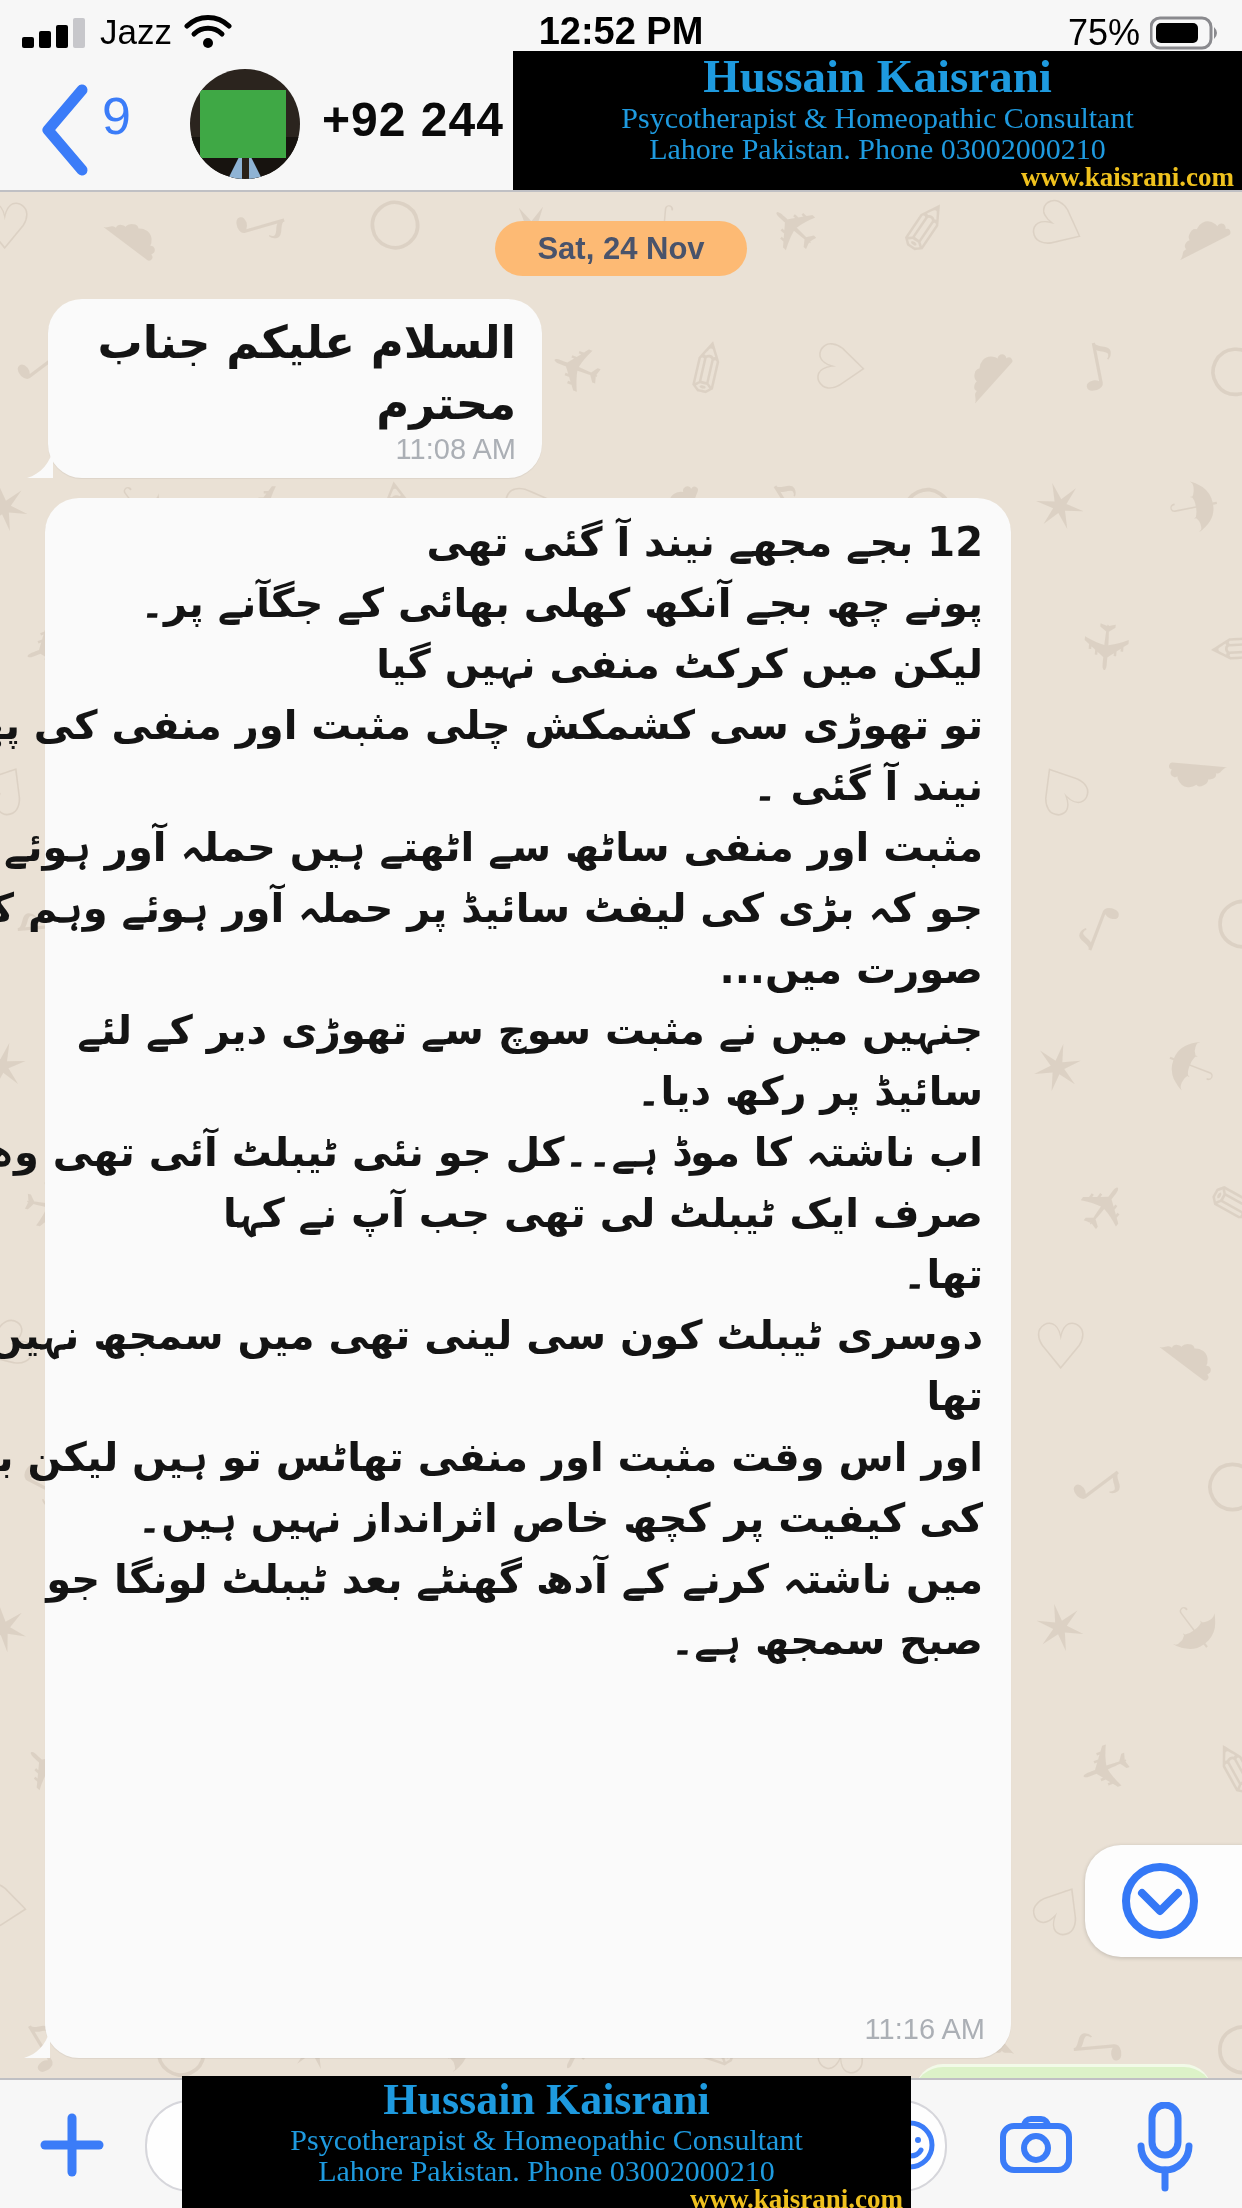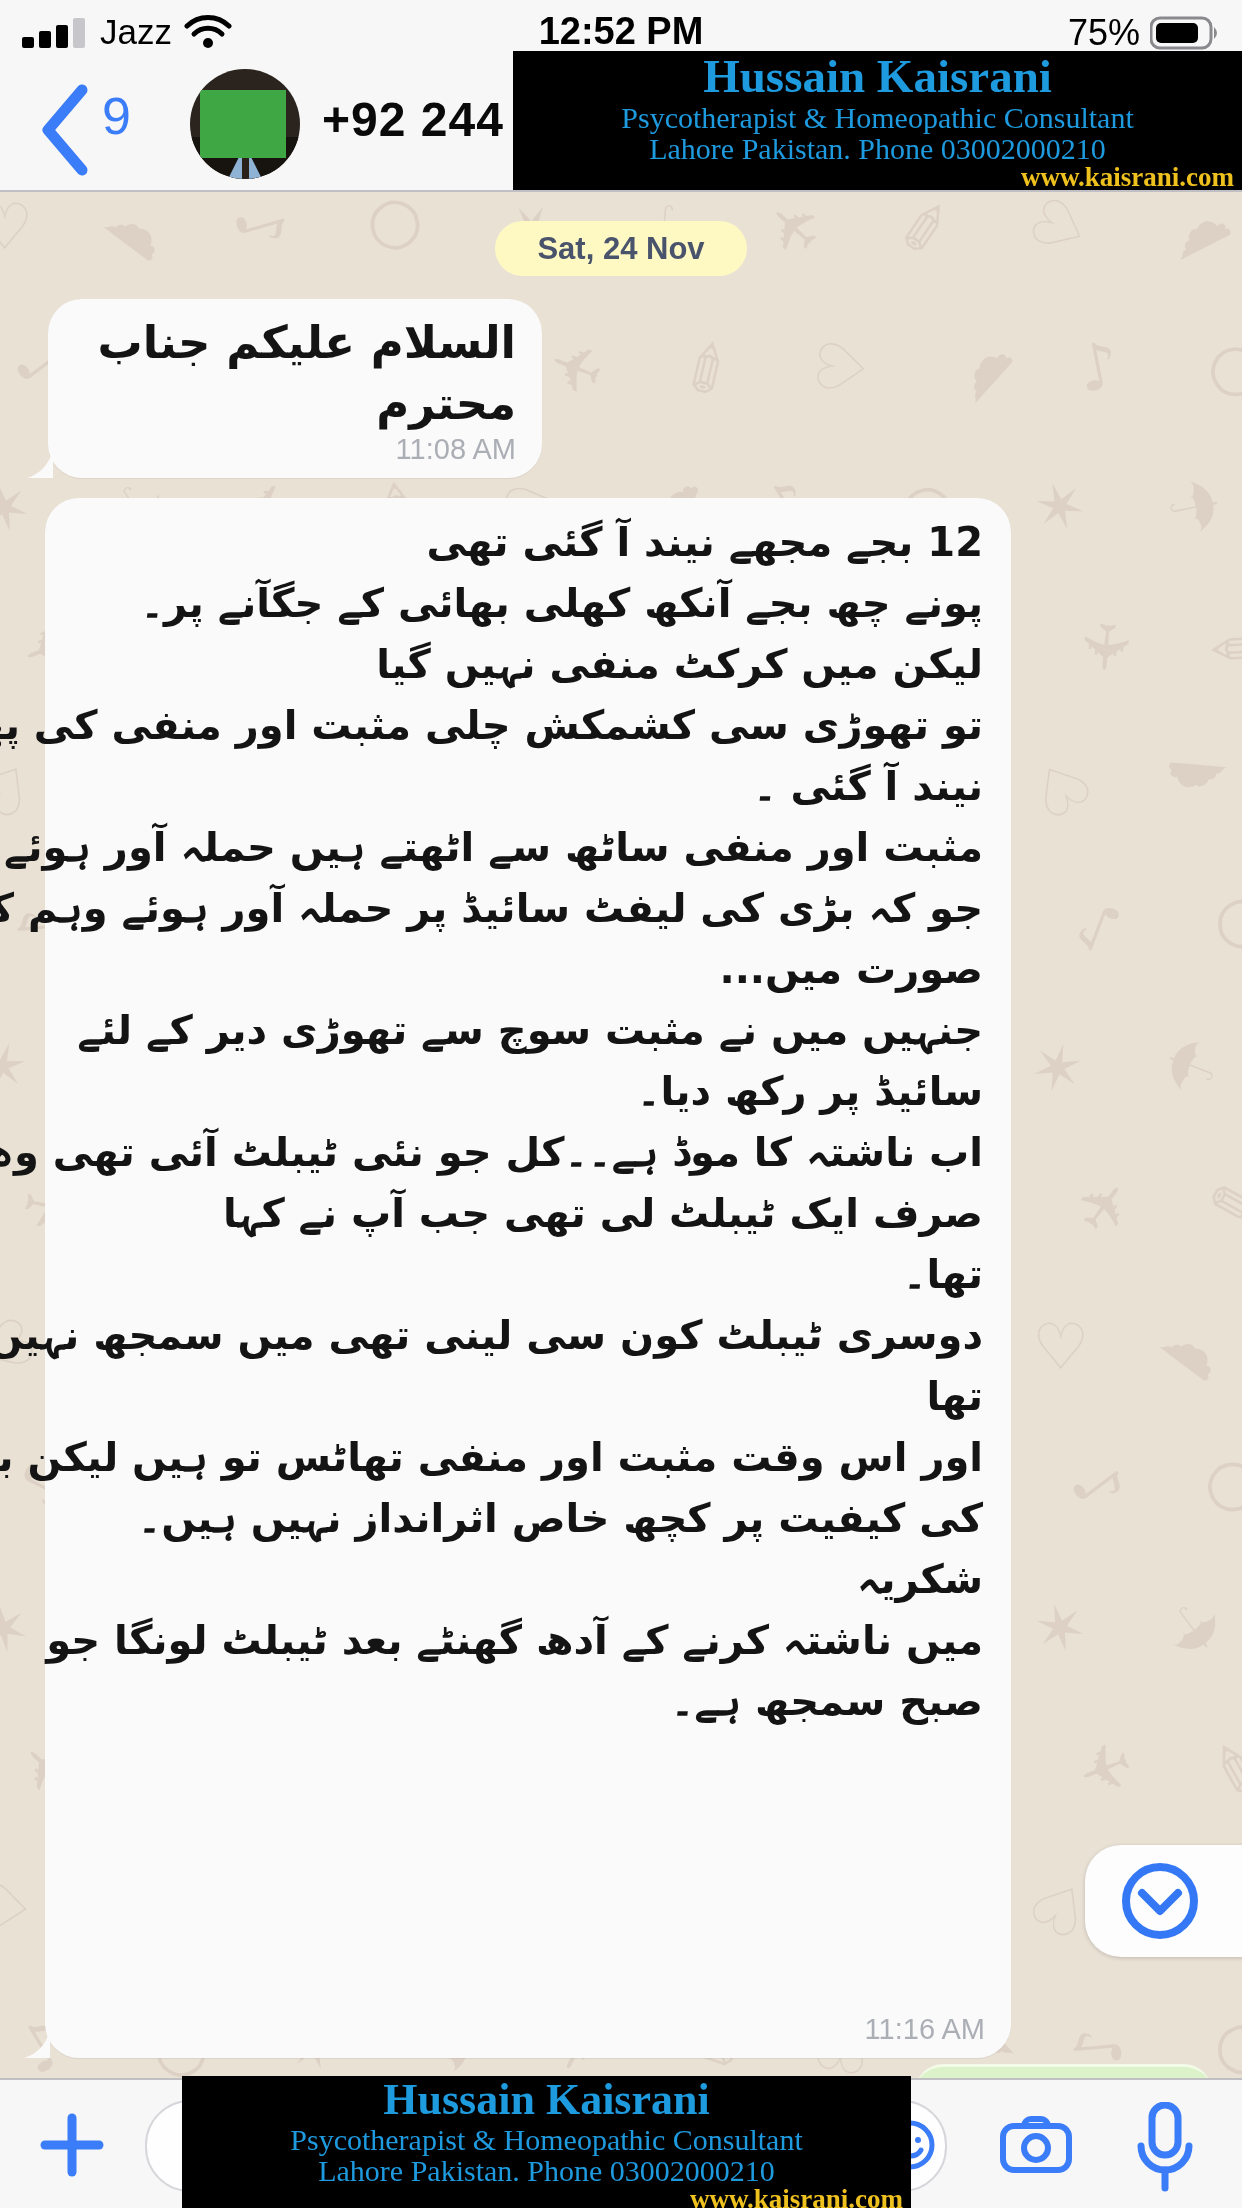--- a/index.html
+++ b/index.html
@@ -31,21 +31,21 @@
   .banner-bottom{left:182px;top:2076px;width:729px;height:132px;}
   .bn-title{font-weight:700;line-height:1.08;}
   .banner-top .bn-title{font-size:47px;}
   .banner-bottom .bn-title{font-size:44px;}
   .bn-sub{font-size:30px;line-height:1.04;}
   .bn-web{font-size:27px;line-height:1.0;color:#EFC11E;font-weight:700;text-align:right;padding-right:8px;}
 
   
   .chatarea{left:0;top:190px;width:1242px;height:2018px;overflow:hidden;z-index:0;}
   .doodle{position:absolute;font-family:"DejaVu Sans",sans-serif;font-size:64px;color:rgba(130,108,82,0.13);}
-  .datepill{left:495px;top:31px;width:252px;height:55px;border-radius:28px;background:#fef9c3;color:#49536B;
+  .datepill{left:495px;top:31px;width:252px;height:55px;border-radius:28px;background:#fdba74;color:#49536B;
             font-size:31px;font-weight:700;line-height:55px;text-align:center;z-index:1;}
   .bubble{background:#FAFAFA;border-radius:34px;z-index:1;box-shadow:0 1px 1px rgba(0,0,0,.06);}
   .bubble .tail{position:absolute;left:-21px;bottom:0;}
   .bub1{left:48px;top:109px;width:494px;height:179px;}
   .bub1-text{right:26px;left:20px;top:14px;direction:rtl;text-align:right;color:#141414;
              font-family:"DejaVu Sans",sans-serif;font-size:45px;font-weight:600;line-height:1.35;}
   .stamp{position:absolute;right:26px;bottom:12px;font-size:29px;color:#ABAFB5;}
   .bub2{left:45px;top:308px;width:966px;height:1560px;}
   .bub2-lines{position:absolute;left:28px;right:28px;top:14px;direction:rtl;}
   .msg-line{font-family:"DejaVu Sans",sans-serif;font-size:40px;font-weight:600;line-height:61px;
@@ -251,21 +251,20 @@
           <div class="msg-line">صورت میں...</div>
           <div class="msg-line">جنہیں میں نے مثبت سوچ سے تھوڑی دیر کے لئے</div>
           <div class="msg-line">سائیڈ پر رکھ دیا۔</div>
           <div class="msg-line">اب ناشتہ کا موڈ ہے۔۔کل جو نئی ٹیبلٹ آئی تھی وہ</div>
           <div class="msg-line">صرف ایک ٹیبلٹ لی تھی جب آپ نے کہا</div>
           <div class="msg-line">تھا۔</div>
           <div class="msg-line">دوسری ٹیبلٹ کون سی لینی تھی میں سمجھ نہیں پایا</div>
           <div class="msg-line">تھا</div>
           <div class="msg-line">اور اس وقت مثبت اور منفی تھاٹس تو ہیں لیکن باڈی</div>
           <div class="msg-line">کی کیفیت پر کچھ خاص اثرانداز نہیں ہیں۔</div>
-          <div class="msg-line">شکریہ</div>
           <div class="msg-line">میں ناشتہ کرنے کے آدھ گھنٹے بعد ٹیبلٹ لونگا جو</div>
           <div class="msg-line">صبح سمجھ ہے۔</div>
         </div>
       <div class="stamp">11:16 AM</div>
     </div>
   </div>
 
   <div class="abs greenpeek"></div>
 
   <div class="abs scrollbtn">

